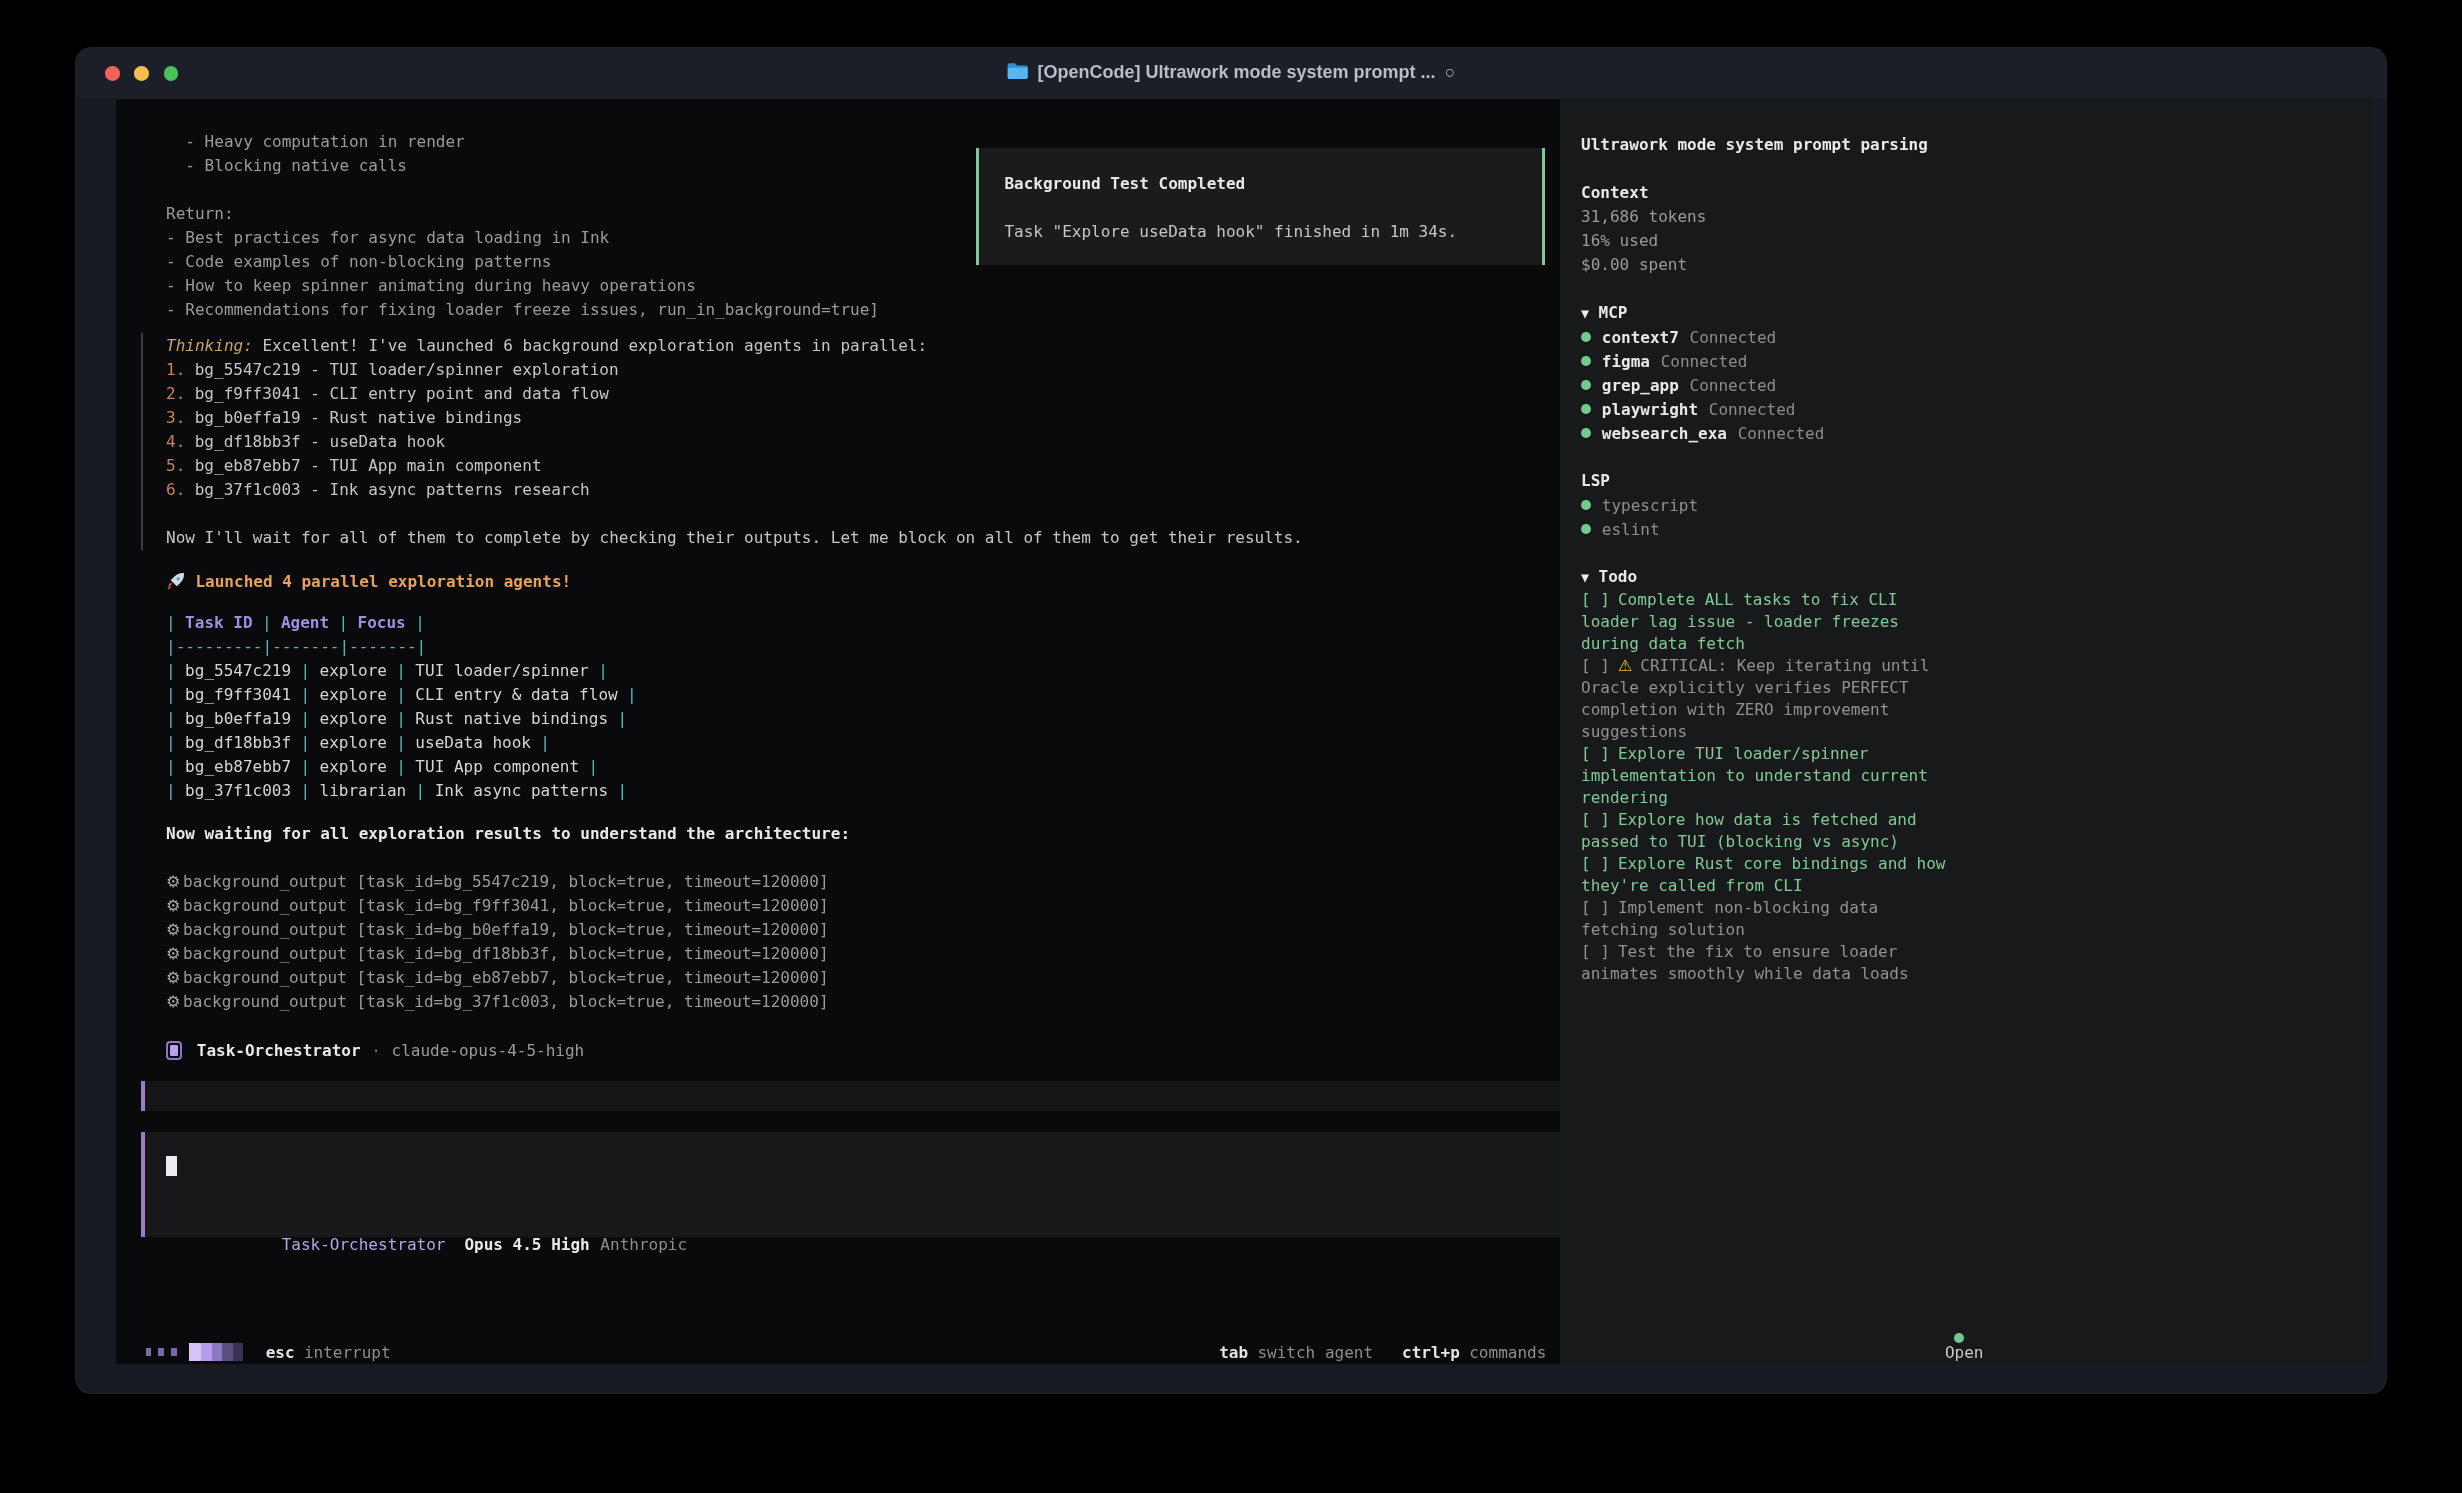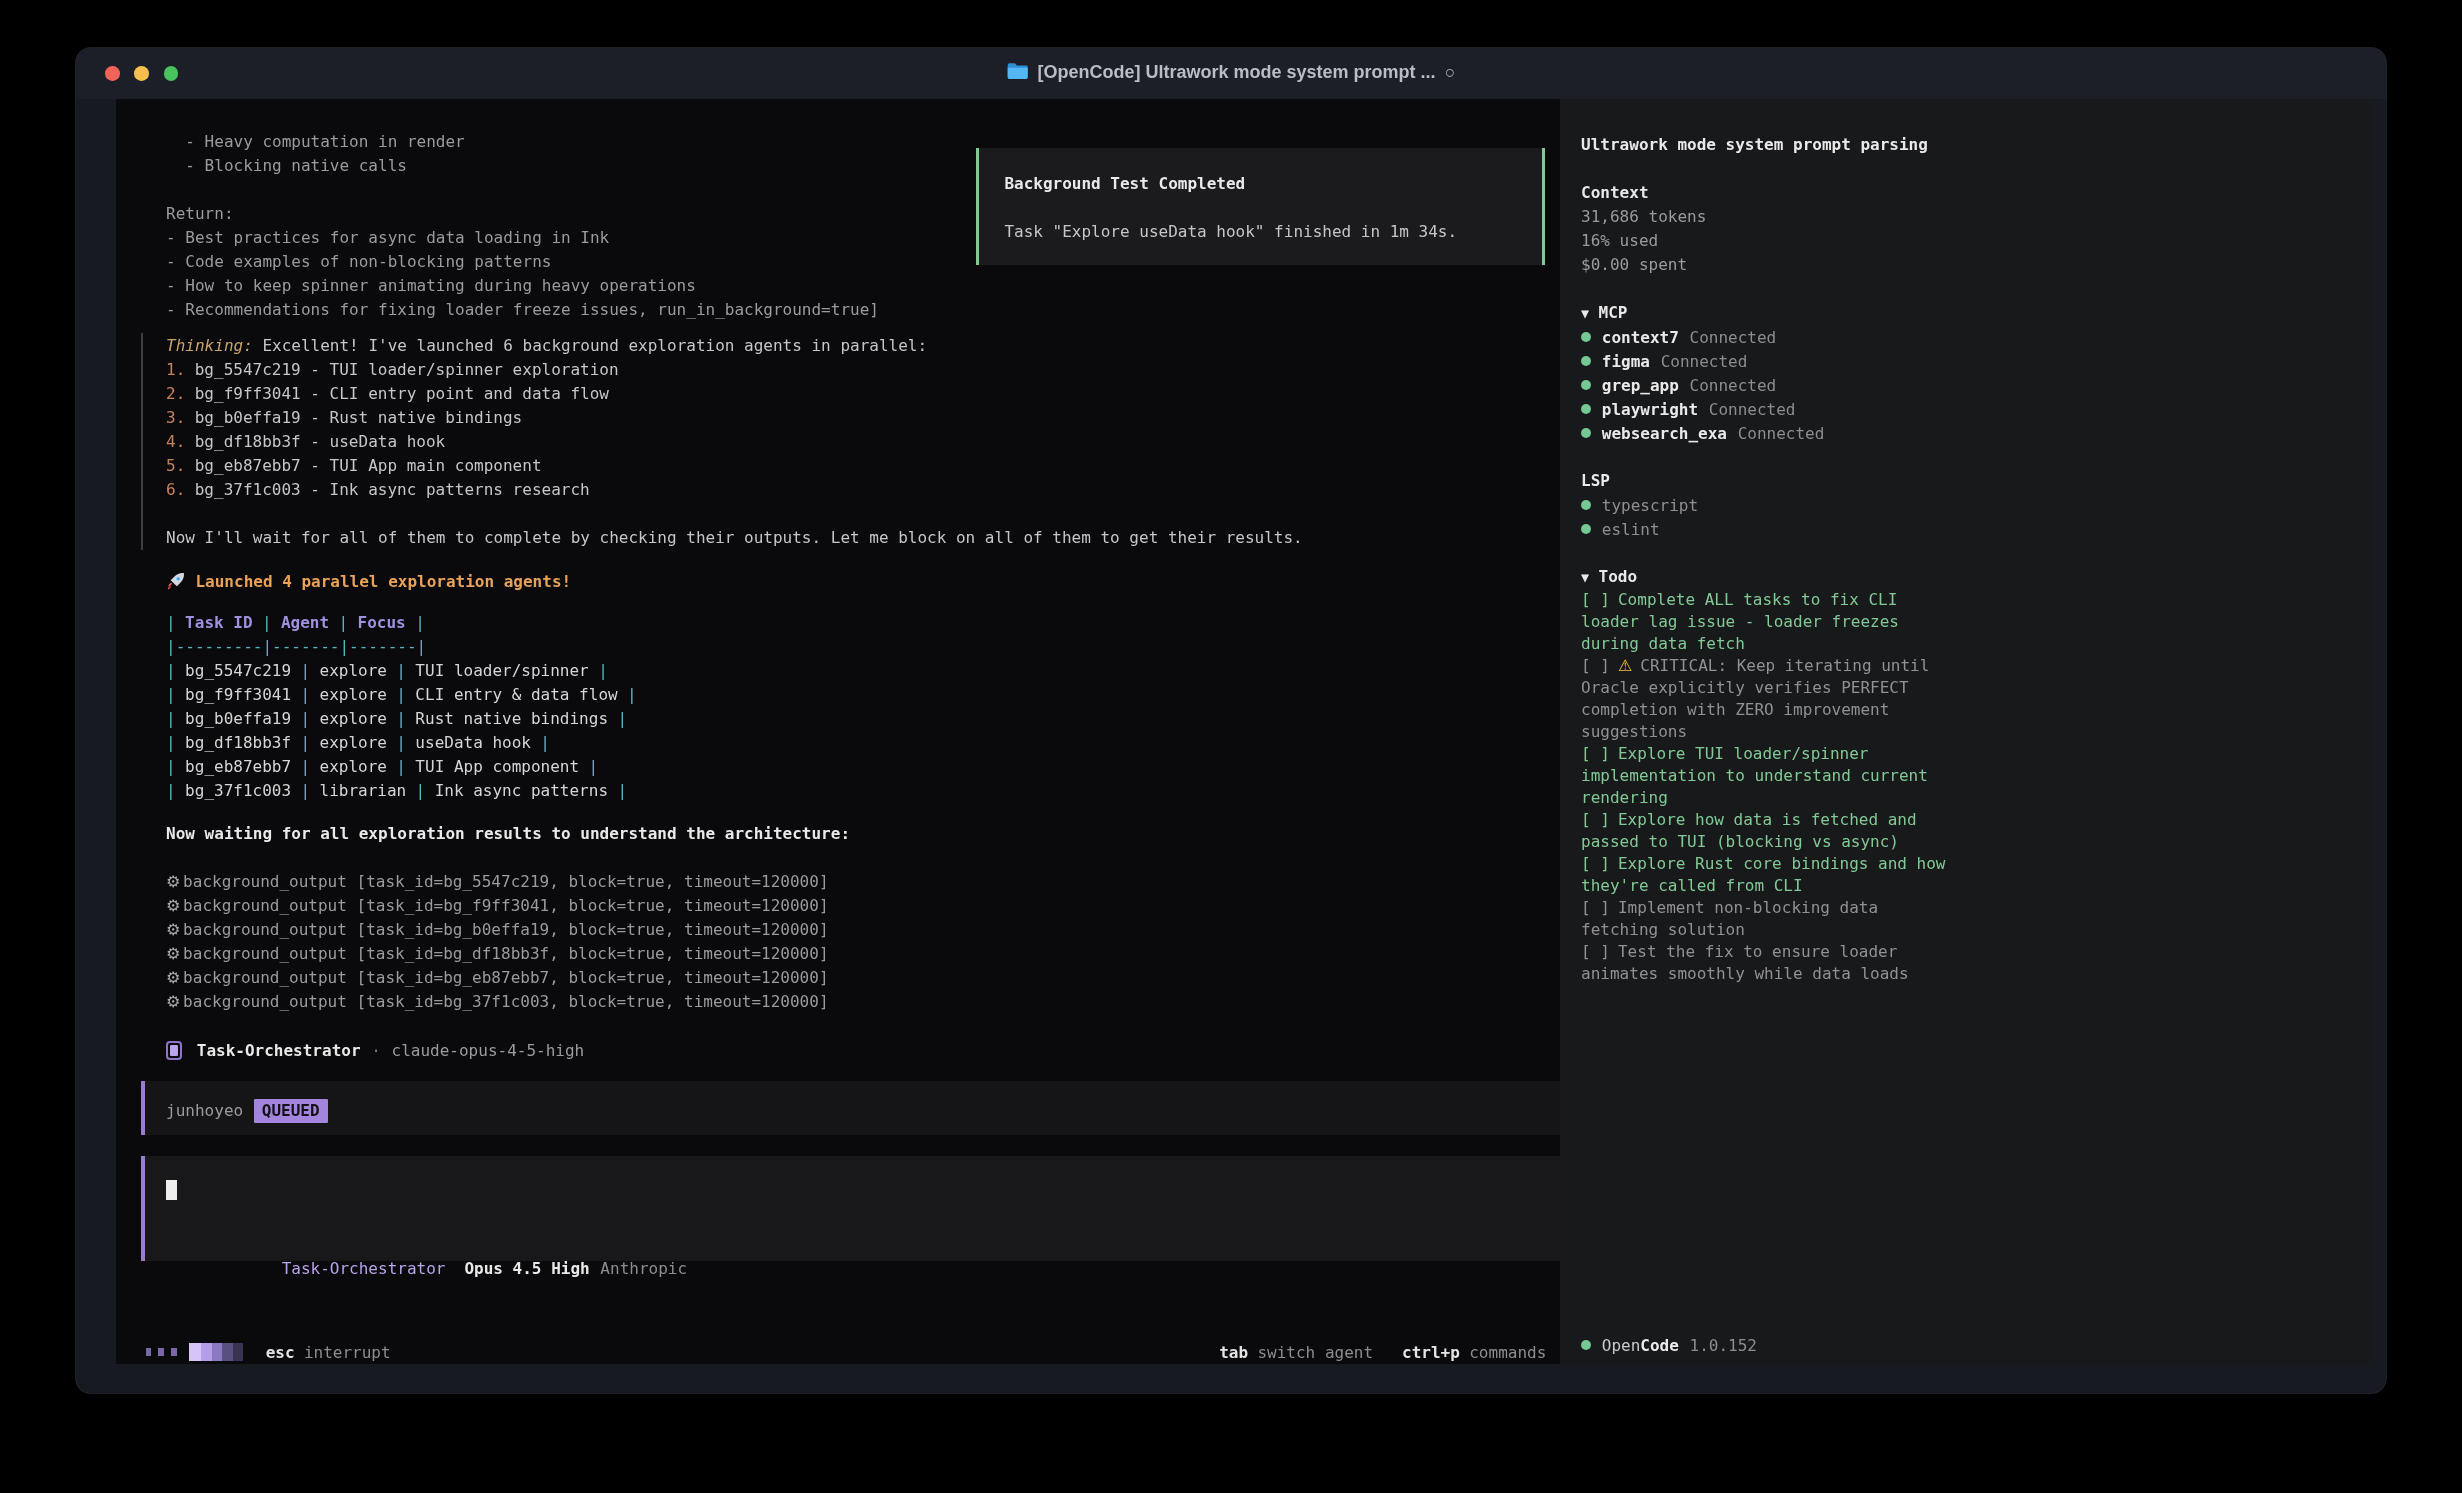--- a/index.html
+++ b/index.html
@@ -88,21 +88,21 @@
   .svc { display:flex; align-items:center; height:24px; }
   .led { width:10px; height:10px; border-radius:50%; background:#73c991; margin-right:10.7px; flex:none; }
   .svc-name { color:#e9e9ea; font-weight:bold; margin-right:10.7px; }
   .svc-name.dim { color:#8f8f91; font-weight:normal; }
   .svc-status { color:#8d8d8f; }
   .todo-item { width:365px; line-height:22px; margin:0; }
   .todo-item.active { color:#82c995; }
   .todo-item.pending { color:#919193; }
   .todo-check { margin-right:8px; }
   .warn { color:#f0c232; font-family:"DejaVu Sans", sans-serif; margin-right:8px; }
-  .sb-footer { margin-top:auto; display:flex; align-items:center; height:24px; }
+  .sb-footer { margin-top:auto; display:flex; align-items:center; height:24px;flex-direction:column; }
   .brand-open { color:#c9c9cb; }
   .brand-code { color:#ececee; font-weight:bold;text-align:right; }
   .brand-ver { color:#8d8d8f; margin-left:10.7px; }
 </style>
 </head>
 <body>
 
 <div class="window">
 
   <div class="titlebar">
@@ -189,21 +189,20 @@
         <div class="agent-line pl">
           <div class="agent-icon">
               <div></div>
             </div>
           <span class="bright">Task-Orchestrator</span>
           <span class="dot-sep">·</span>
           <span class="gray">claude-opus-4-5-high</span>
         </div>
 
         <div class="msg-block">
-          <div class="line"><span class="gray">junhoyeo</span><span class="badge">QUEUED</span></div>
         </div>
 
         <div class="input-block">
           <div class="cursor"></div>
           <div class="input-agent">
             <span class="ia-name">Task-Orchestrator</span><span class="ia-model">Opus 4.5 High</span><span class="ia-provider">Anthropic</span>
           </div>
         </div>
 
       </div>

